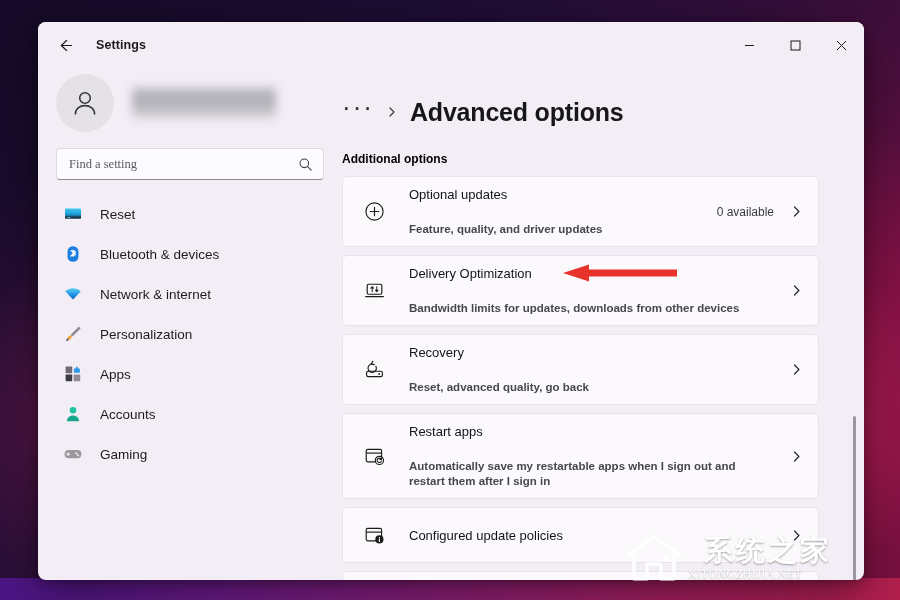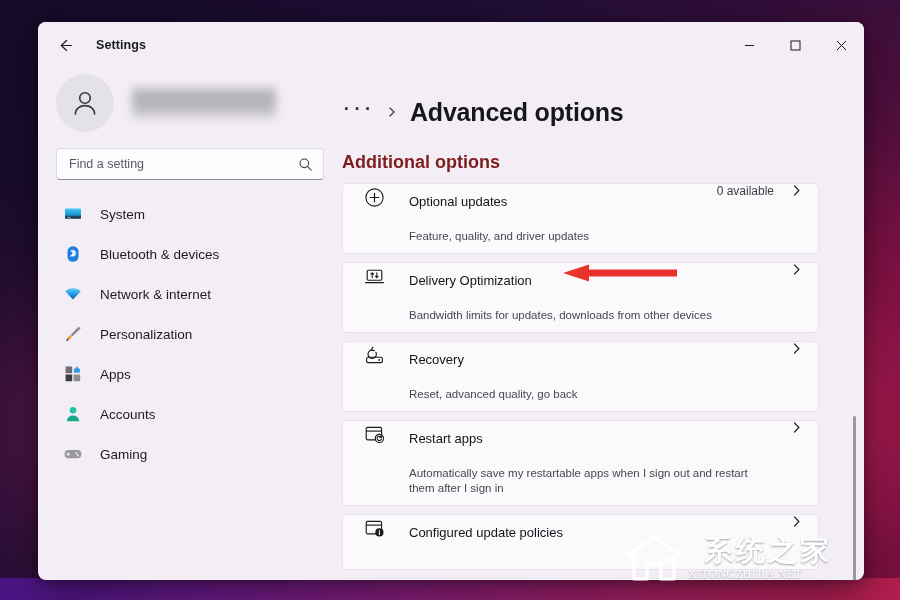--- a/index.html
+++ b/index.html
@@ -134,21 +134,21 @@
     background: #fcfbfd;
     border: 1px solid #dcd9e0;
     border-bottom: 1px solid #8d8a93;
     border-radius: 4px;
     display: flex; align-items: center;
     padding: 0 10px 0 12px;
   }
   .search-wrap input {
     flex: 1;
     border: none; outline: none; background: transparent;
-    font-family: Liberation Sans, sans-serif;
+    font-family: Liberation Serif, serif;
     font-size: 12.5px;
     color: #1b1b1b;
   }
   .search-wrap input::placeholder { color: #5c5a61; }
 
   .nav-list { margin-top: 14px; padding-left: 4px; }
   .nav-item {
     display: flex; align-items: center;
     height: 40px;
     border-radius: 4px;
@@ -184,53 +184,54 @@
   .bc-chevron { margin: 0 12px; color: #3a383d; display: flex; align-items: center; }
   .bc-current {
     font-size: 25px;
     font-weight: 600;
     color: #17161a;
     letter-spacing: -0.2px;
   }
 
   .section-title {
     margin-top: 22px;
-    font-size: 18px;
+    font-size: 12px;
     font-weight: 700;
-    color: #7f1d1d;
+    color: #000000;
   }
 
   .cards { margin-top: 10px; }
   .card {
     width: 477px;
     background: #fbf9fc;
     border: 1px solid #e7e3ea;
     border-radius: 5px;
     margin-bottom: 8px;
     display: flex;
-    align-items: flex-start;
+    align-items: center;
     padding: 0 14px 0 18px;
     min-height: 62px;
     position: relative;
   }
   .card-icon {
     width: 26px; height: 26px;
     flex: 0 0 26px;
     margin-right: 22px;
     display: flex; align-items: center; justify-content: center;
     color: #1b1b1b;
   }
   .card-text { flex: 1; padding: 9px 0; }
   .card-title { font-size: 13px; color: #141317; line-height: 17px; }
   .card-desc {
     font-size: 11.5px;
     color: #49474e;
     line-height: 15px;
     margin-top: 19px;
     max-width: 350px;
+    font-weight: bold;
   }
   .card-status {
     font-size: 12px;
     color: #3d3b42;
     margin-right: 16px;
     white-space: nowrap;
   }
   .card-chevron { color: #27262b; display: flex; align-items: center; flex: 0 0 14px; }
 
   .card.tall { min-height: 72px; }
@@ -366,21 +367,21 @@
                   <stop offset="0%" stop-color="#44c8f0"></stop>
                       <stop offset="55%" stop-color="#1a9fd9"></stop>
                       <stop offset="100%" stop-color="#1b3a54"></stop>
                 </linearGradient>
                   </defs>
                 <rect x="2" y="4.5" width="16" height="10" rx="1.2" fill="url(#gSys)"></rect>
                 <rect x="2" y="12.4" width="16" height="2.1" rx="0.6" fill="#18354d"></rect>
                 <rect x="4.5" y="13.1" width="3" height="0.8" fill="#7fd4f0"></rect>
               </svg>
             </span>
-            <span class="nav-label">System</span>
+            <span class="nav-label">Reset</span>
           </div>
 
           <div class="nav-item">
             <span class="nav-icon">
               <svg width="20" height="20" viewBox="0 0 20 20">
                 <rect x="4.5" y="2.2" width="11" height="15.6" rx="5.3" fill="#1d7fe0"></rect>
                 <path d="M8 6.6l4.4 3.7L10 12.2V6.1l2.4 1.9L8 12" fill="none" stroke="#fff" stroke-width="1.2" stroke-linejoin="round" stroke-linecap="round"></path>
               </svg>
             </span>
             <span class="nav-label">Bluetooth &amp; devices</span>

